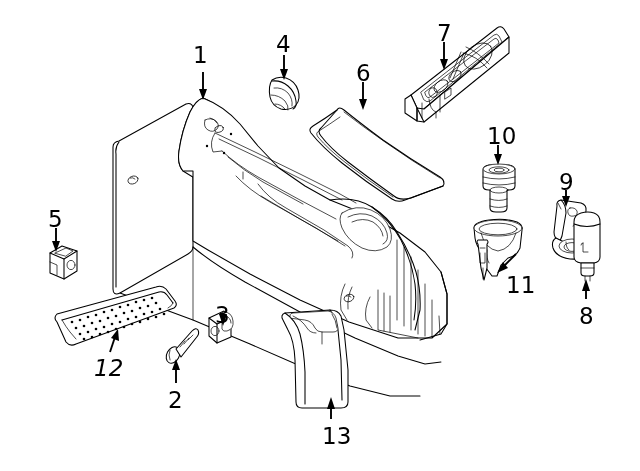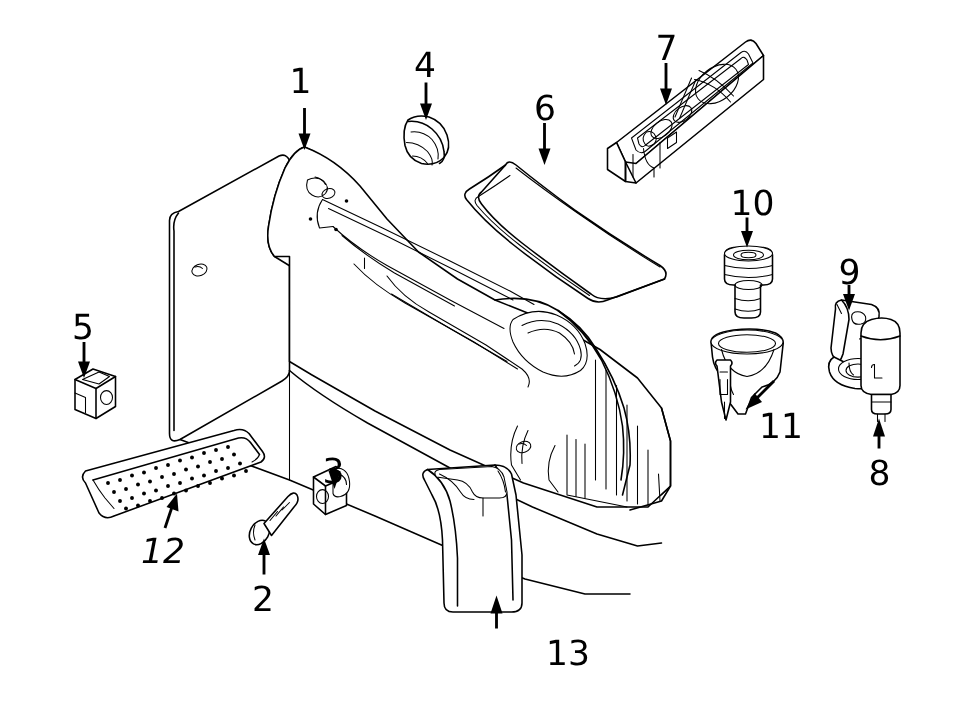--- a/index.html
+++ b/index.html
@@ -404,15 +404,15 @@
   <div class="callout-num" style="left:215px; top:304px;">3</div>
   <div class="callout-num" style="left:276px; top:33px;">4</div>
   <div class="callout-num" style="left:48px;  top:208px;">5</div>
   <div class="callout-num" style="left:356px; top:62px;">6</div>
   <div class="callout-num" style="left:437px; top:22px;">7</div>
   <div class="callout-num" style="left:579px; top:305px;">8</div>
   <div class="callout-num" style="left:559px; top:171px;">9</div>
   <div class="callout-num" style="left:487px; top:125px;">10</div>
   <div class="callout-num" style="left:506px; top:246px;margin-top:28px;">11</div>
   <div class="callout-num" style="left:94px;  top:357px;font-style:italic;">12</div>
-  <div class="callout-num" style="left:322px; top:425px;margin-left:42px;">13</div>
+  <div class="callout-num" style="left:322px; top:425px;">13</div>
 
 </div>
 
 </body></html>

